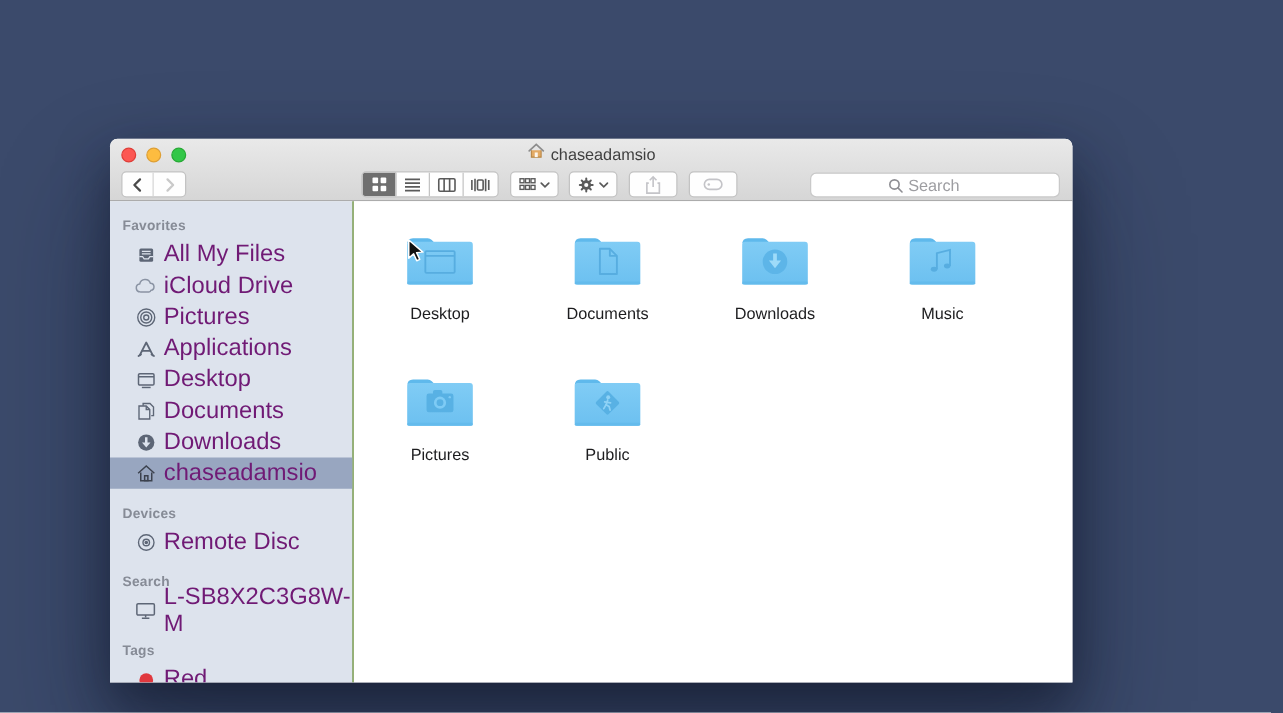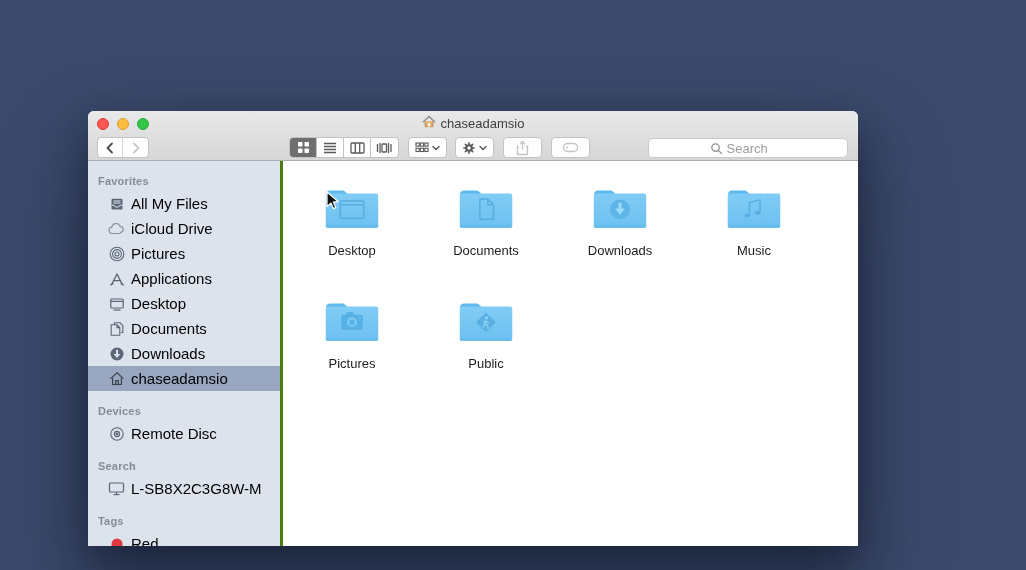--- a/index.html
+++ b/index.html
@@ -55,31 +55,31 @@
     display:flex; align-items:center; justify-content:center; gap:4px;
   }
   .search-field input {
     border:none; outline:none; width:60px; font-size:13px; color:#444;
     font-family:"Liberation Sans", sans-serif; background:transparent;
   }
   .search-field input::placeholder { color:#9d9da1; }
   
   .win-body { position:absolute; left:0; top:50px; right:0; bottom:0; display:flex; }
   .sidebar {
-    width:195px; background:#dde3ed; border-right:3px solid #4d7c0f;
+    width:195px; background:#dde3ed; border-right:1px solid #4d7c0f;
     padding-top:10px; overflow:hidden; flex-shrink:0;
   }
   .side-header {
     height:20px; line-height:20px; padding-left:10px;
     font-size:11px; font-weight:bold; color:#868b96; letter-spacing:.2px;
   }
   .side-header.gap { margin-top:10px; }
   .side-item {
     height:25px; display:flex; align-items:center; gap:6px; padding-left:20px;
-    font-size:15px; color:#000000; cursor:default;
+    font-size:19px; color:#701a75; cursor:default;
   }
   .side-item.selected { background:#98a6c0; }
   .side-icon { width:17px; height:17px; flex-shrink:0; display:flex; align-items:center; justify-content:center; }
   .content { flex:1; background:#fff; position:relative; }
   
   .grid {
     position:absolute; left:2px; top:22px; width:536px;
     display:flex; flex-wrap:wrap; row-gap:38px;
   }
   .cell { width:134px; display:flex; flex-direction:column; align-items:center; }

